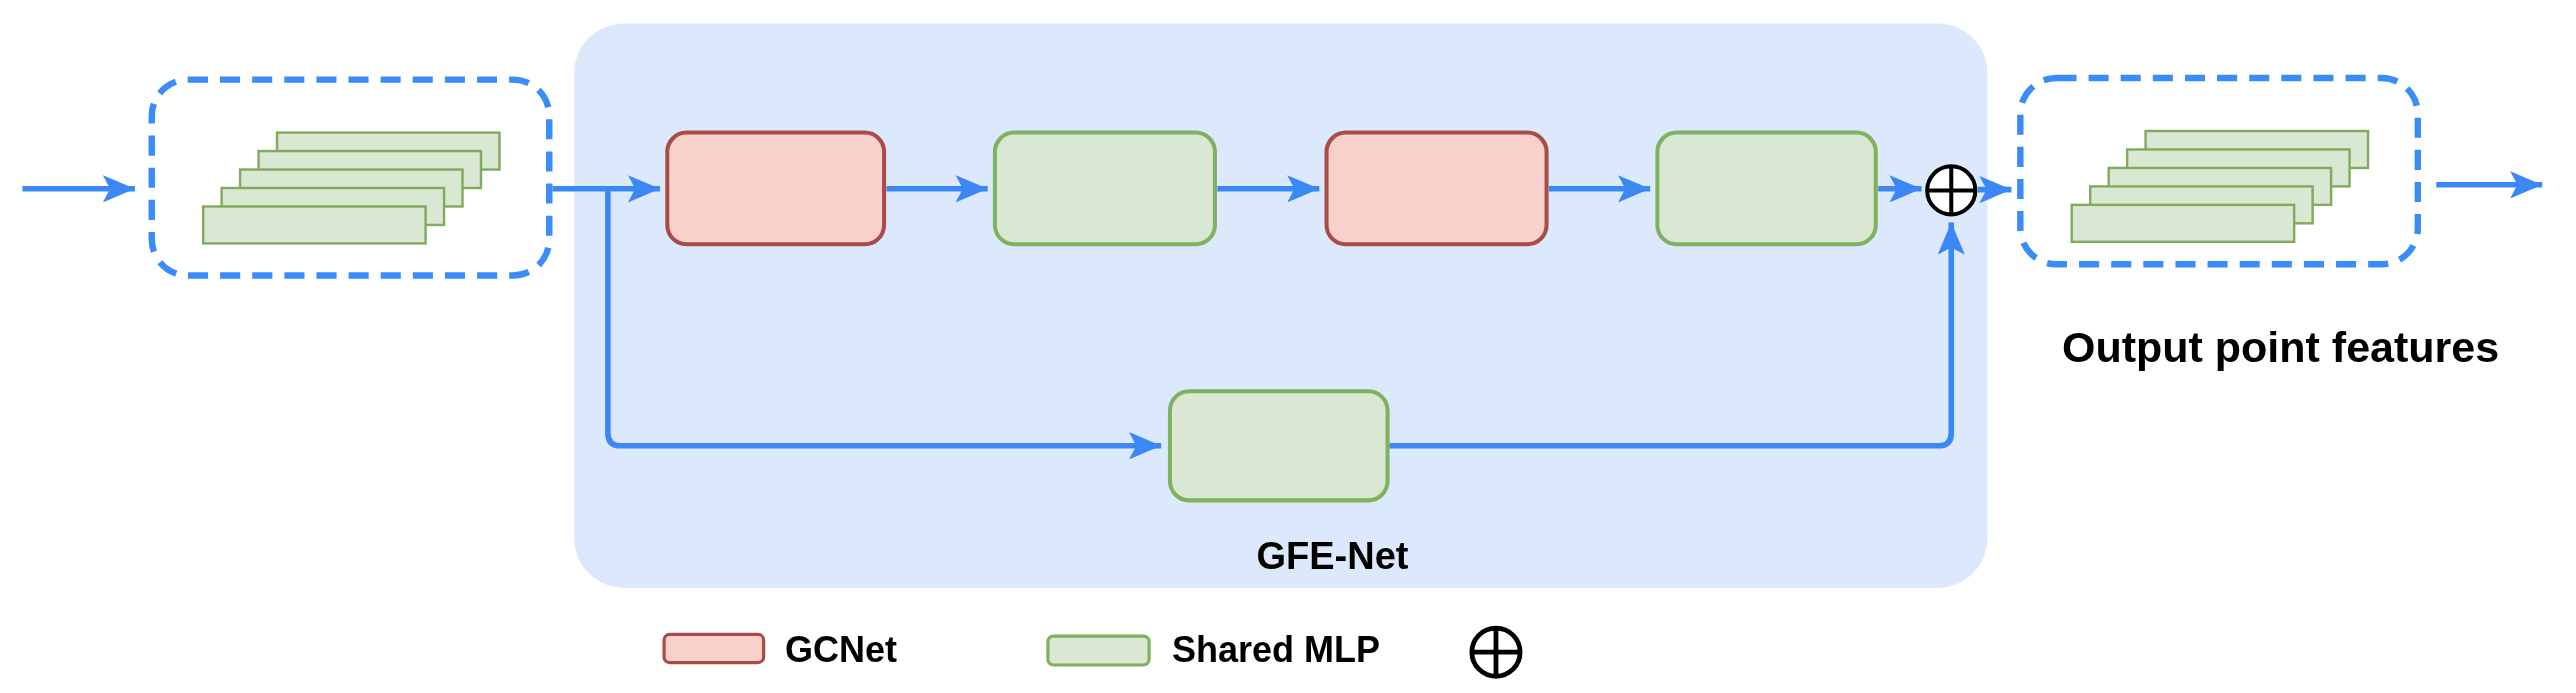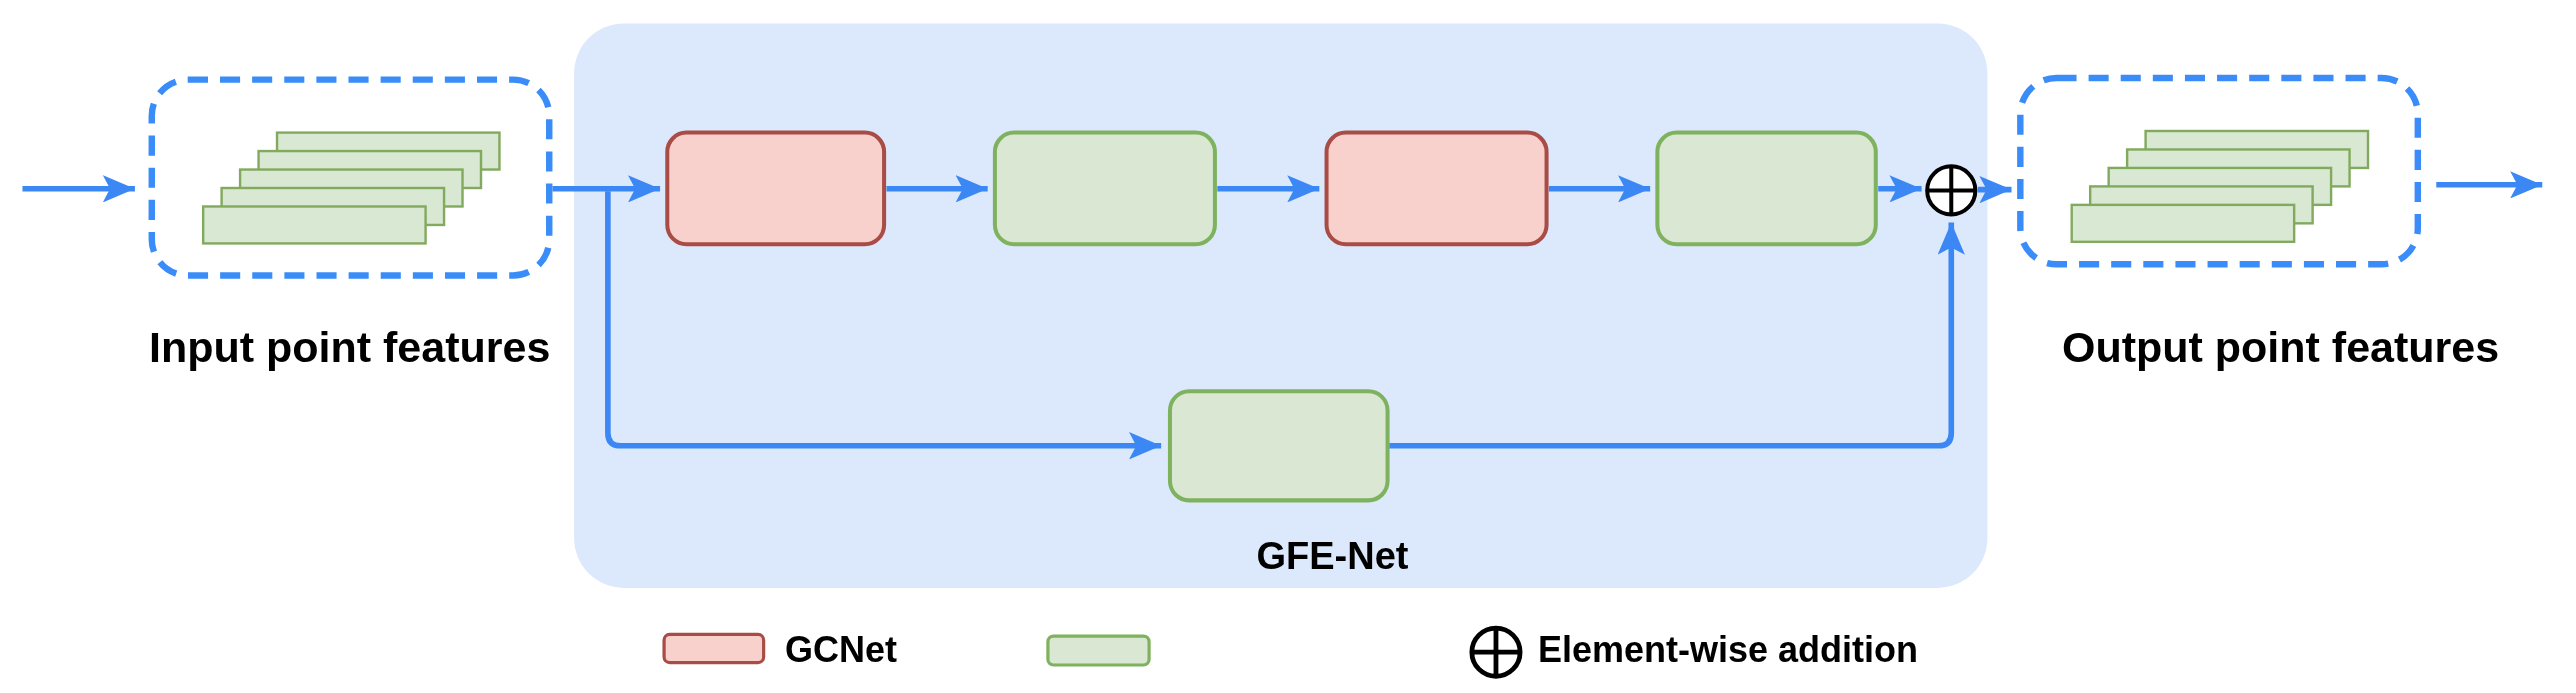--- a/index.html
+++ b/index.html
@@ -72,25 +72,24 @@
 
     <rect x="827" y="790" width="124" height="35" rx="7" ry="7" stroke-width="4" fill="#f8d0cc" stroke="#a84c45"></rect>
     <rect x="1305" y="792" width="126" height="36" rx="7" ry="7" stroke-width="4" fill="#d9e7d3" stroke="#7fb25e"></rect>
     <g stroke="#000000" stroke-width="6">
       <circle cx="1863" cy="812" r="30" fill="#ffffff"></circle>
       <line x1="1833" y1="812" x2="1893" y2="812"></line>
       <line x1="1863" y1="782" x2="1863" y2="842"></line>
     </g>
   </svg>
 
-  <div class="lbl feature-label" style="left:149px;top:323px;">Input point features</div>
 
   <div class="lbl feature-label" style="left:2018px;top:323px;margin-left:44px;">Output point features</div>
 
   <div class="lbl module-label" style="left:1204px;top:535px;">GFE-Net</div>
 
   <div class="lbl legend-label" style="left:785px;top:629px;">GCNet</div>
 
+  <div class="lbl legend-label" style="left:1172px;top:629px;">Shared MLP</div>
 
-  <div class="lbl legend-label" style="left:1538px;top:629px;">Element-wise addition</div>
 
 </div>
 
 
 </body></html>

